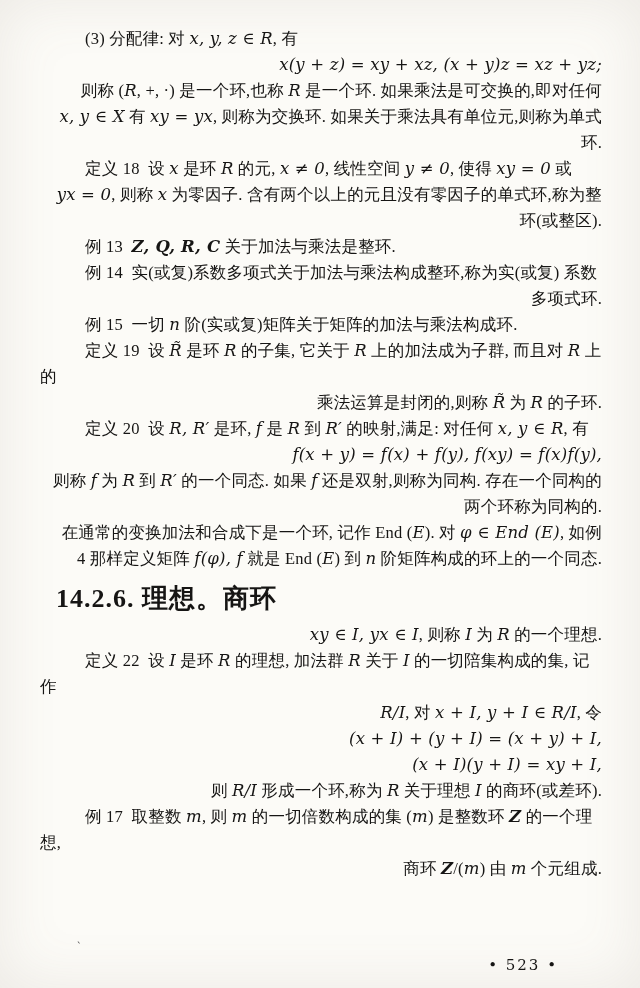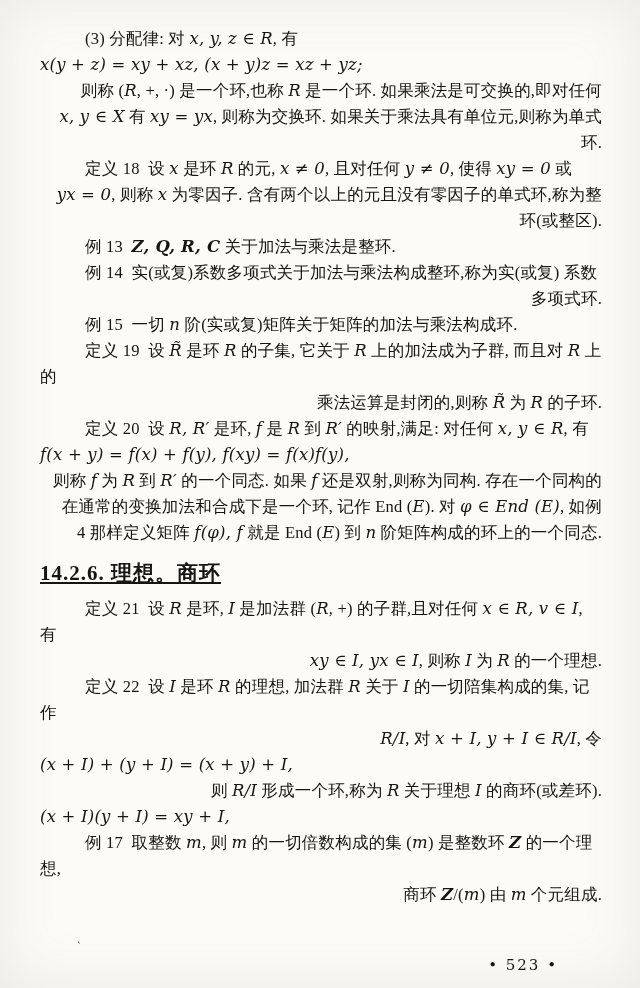--- a/index.html
+++ b/index.html
@@ -23,29 +23,28 @@
     width: 562px;
   }
   .line {
     font-size: 16.5px;
     line-height: 26px;
     min-height: 26px;
     letter-spacing: 0.2px;
   }
   .line.indent { text-indent: 45px; }
   .line.flush  { text-indent: 0; text-align: right; }
-  .line.center { text-align: left; text-indent: 0; }
+  .line.center { text-align: right; text-indent: 0; }
   .line.heading {
-    font-size: 21px;
+    font-size: 26px;
     line-height: 30px;
     font-weight: 700;
     letter-spacing: 1px;
-    margin: 12px 0 8px 0;
+    margin: 12px 0 8px 16px;
     font-family: "Liberation Serif", "DejaVu Serif", serif;
-    text-decoration: underline;
   }
   .seg { white-space: pre-wrap; }
   .seg.b  { font-weight: 400; }
   .seg.i  { font-style: italic; font-family: "DejaVu Serif", serif; }
   .seg.bi { font-weight: 700; font-style: italic; font-family: "DejaVu Serif", serif; }
   .page-number {
     position: absolute;
     right: 82px;
     bottom: 14px;
     font-size: 15px;
@@ -64,41 +63,41 @@
 </head>
 <body>
 
 <div class="page">
   <div class="text-block">
       <div class="line indent"><span class="seg">(3) 分配律: 对 </span><span class="seg i">x, y, z ∈ R</span><span class="seg">, 有</span></div>
       <div class="line center"><span class="seg i">x(y + z) = xy + xz, (x + y)z = xz + yz;</span></div>
       <div class="line flush"><span class="seg">则称 (</span><span class="seg i">R</span><span class="seg">, +, ·) 是一个环,也称 </span><span class="seg i">R</span><span class="seg"> 是一个环. 如果乘法是可交换的,即对任何</span></div>
       <div class="line flush"><span class="seg i">x, y ∈ X</span><span class="seg"> 有 </span><span class="seg i">xy = yx</span><span class="seg">, 则称为</span><span class="seg b">交换环</span><span class="seg">. 如果关于乘法具有单位元,则称为</span><span class="seg b">单式</span></div>
       <div class="line flush"><span class="seg b">环</span><span class="seg">.</span></div>
-      <div class="line indent"><span class="seg b">定义 18</span><span class="seg">  设 </span><span class="seg i">x</span><span class="seg"> 是环 </span><span class="seg i">R</span><span class="seg"> 的元, </span><span class="seg i">x ≠ 0</span><span class="seg">, 且对任何 </span><span class="seg i">y ≠ 0</span><span class="seg">, 使得 </span><span class="seg i">xy = 0</span><span class="seg"> 或</span></div>
+      <div class="line indent"><span class="seg b">定义 18</span><span class="seg">  设 </span><span class="seg i">x</span><span class="seg"> 是环 </span><span class="seg i">R</span><span class="seg"> 的元, </span><span class="seg i">x ≠ 0</span><span class="seg">, 线性空间 </span><span class="seg i">y ≠ 0</span><span class="seg">, 使得 </span><span class="seg i">xy = 0</span><span class="seg"> 或</span></div>
       <div class="line flush"><span class="seg i">yx = 0</span><span class="seg">, 则称 </span><span class="seg i">x</span><span class="seg"> 为</span><span class="seg b">零因子</span><span class="seg">. 含有两个以上的元且没有零因子的单式环,称为</span><span class="seg b">整</span></div>
       <div class="line flush"><span class="seg b">环</span><span class="seg">(或</span><span class="seg b">整区</span><span class="seg">).</span></div>
       <div class="line indent"><span class="seg b">例 13</span><span class="seg">  </span><span class="seg bi">Z, Q, R, C</span><span class="seg"> 关于加法与乘法是整环.</span></div>
       <div class="line indent"><span class="seg b">例 14</span><span class="seg">  实(或复)系数多项式关于加法与乘法构成整环,称为实(或复) 系数</span></div>
       <div class="line flush"><span class="seg">多项式环.</span></div>
       <div class="line indent"><span class="seg b">例 15</span><span class="seg">  一切 </span><span class="seg i">n</span><span class="seg"> 阶(实或复)矩阵关于矩阵的加法与乘法构成环.</span></div>
       <div class="line indent"><span class="seg b">定义 19</span><span class="seg">  设 </span><span class="seg i">R̃</span><span class="seg"> 是环 </span><span class="seg i">R</span><span class="seg"> 的子集, 它关于 </span><span class="seg i">R</span><span class="seg"> 上的加法成为子群, 而且对 </span><span class="seg i">R</span><span class="seg"> 上的</span></div>
       <div class="line flush"><span class="seg">乘法运算是封闭的,则称 </span><span class="seg i">R̃</span><span class="seg"> 为 </span><span class="seg i">R</span><span class="seg"> 的</span><span class="seg b">子环</span><span class="seg">.</span></div>
       <div class="line indent"><span class="seg b">定义 20</span><span class="seg">  设 </span><span class="seg i">R, R′</span><span class="seg"> 是环, </span><span class="seg i">f</span><span class="seg"> 是 </span><span class="seg i">R</span><span class="seg"> 到 </span><span class="seg i">R′</span><span class="seg"> 的映射,满足: 对任何 </span><span class="seg i">x, y ∈ R</span><span class="seg">, 有</span></div>
       <div class="line center"><span class="seg i">f(x + y) = f(x) + f(y), f(xy) = f(x)f(y),</span></div>
       <div class="line flush"><span class="seg">则称 </span><span class="seg i">f</span><span class="seg"> 为 </span><span class="seg i">R</span><span class="seg"> 到 </span><span class="seg i">R′</span><span class="seg"> 的一个</span><span class="seg b">同态</span><span class="seg">. 如果 </span><span class="seg i">f</span><span class="seg"> 还是双射,则称为</span><span class="seg b">同构</span><span class="seg">. 存在一个同构的</span></div>
+      <div class="line flush"><span class="seg">两个环称为</span><span class="seg b">同构的</span><span class="seg">.</span></div>
       <div class="line flush"><span class="seg">在通常的变换加法和合成下是一个环, 记作 End (</span><span class="seg i">E</span><span class="seg">). 对 </span><span class="seg i">φ ∈ End (E)</span><span class="seg">, 如例</span></div>
       <div class="line flush"><span class="seg">4 那样定义矩阵 </span><span class="seg i">f(φ), f</span><span class="seg"> 就是 End (</span><span class="seg i">E</span><span class="seg">) 到 </span><span class="seg i">n</span><span class="seg"> 阶矩阵构成的环上的一个同态.</span></div>
       <div class="line heading"><span class="seg">14.2.6. 理想。商环</span></div>
-      <div class="line indent"><span class="seg b">定义 21</span><span class="seg">  设 </span><span class="seg i">R</span><span class="seg"> 是环, </span><span class="seg i">I</span><span class="seg"> 是加法群 (</span><span class="seg i">R</span><span class="seg">, +) 的子群,且对任何 </span><span class="seg i">x ∈ R, v ∈ I</span><span class="seg">, 有</span></div>
       <div class="line flush"><span class="seg i">xy ∈ I, yx ∈ I</span><span class="seg">, 则称 </span><span class="seg i">I</span><span class="seg"> 为 </span><span class="seg i">R</span><span class="seg"> 的一个</span><span class="seg b">理想</span><span class="seg">.</span></div>
       <div class="line indent"><span class="seg b">定义 22</span><span class="seg">  设 </span><span class="seg i">I</span><span class="seg"> 是环 </span><span class="seg i">R</span><span class="seg"> 的理想, 加法群 </span><span class="seg i">R</span><span class="seg"> 关于 </span><span class="seg i">I</span><span class="seg"> 的一切陪集构成的集, 记作</span></div>
       <div class="line flush"><span class="seg i">R/I</span><span class="seg">, 对 </span><span class="seg i">x + I, y + I ∈ R/I</span><span class="seg">, 令</span></div>
       <div class="line center"><span class="seg i">(x + I) + (y + I) = (x + y) + I,</span></div>
+      <div class="line center"><span class="seg i">(x + I)(y + I) = xy + I,</span></div>
       <div class="line flush"><span class="seg">则 </span><span class="seg i">R/I</span><span class="seg"> 形成一个环,称为 </span><span class="seg i">R</span><span class="seg"> 关于理想 </span><span class="seg i">I</span><span class="seg"> 的</span><span class="seg b">商环</span><span class="seg">(或</span><span class="seg b">差环</span><span class="seg">).</span></div>
-      <div class="line center"><span class="seg i">(x + I)(y + I) = xy + I,</span></div>
       <div class="line indent"><span class="seg b">例 17</span><span class="seg">  取整数 </span><span class="seg i">m</span><span class="seg">, 则 </span><span class="seg i">m</span><span class="seg"> 的一切倍数构成的集 (</span><span class="seg i">m</span><span class="seg">) 是整数环 </span><span class="seg bi">Z</span><span class="seg"> 的一个理想,</span></div>
       <div class="line flush"><span class="seg">商环 </span><span class="seg bi">Z</span><span class="seg">/(</span><span class="seg i">m</span><span class="seg">) 由 </span><span class="seg i">m</span><span class="seg"> 个元组成.</span></div>
       <div class="line indent"></div>
     </div>
   <div class="scan-artifact">`</div>
   <div class="page-number">• 523 •</div>
 </div>
 
 </body></html>

